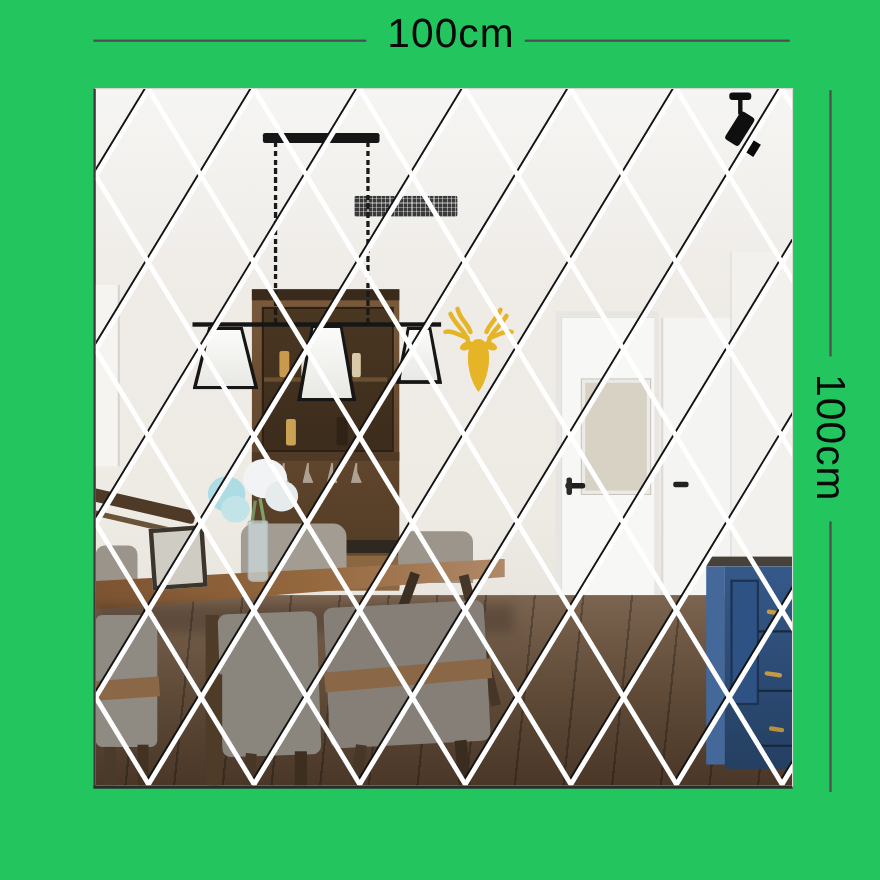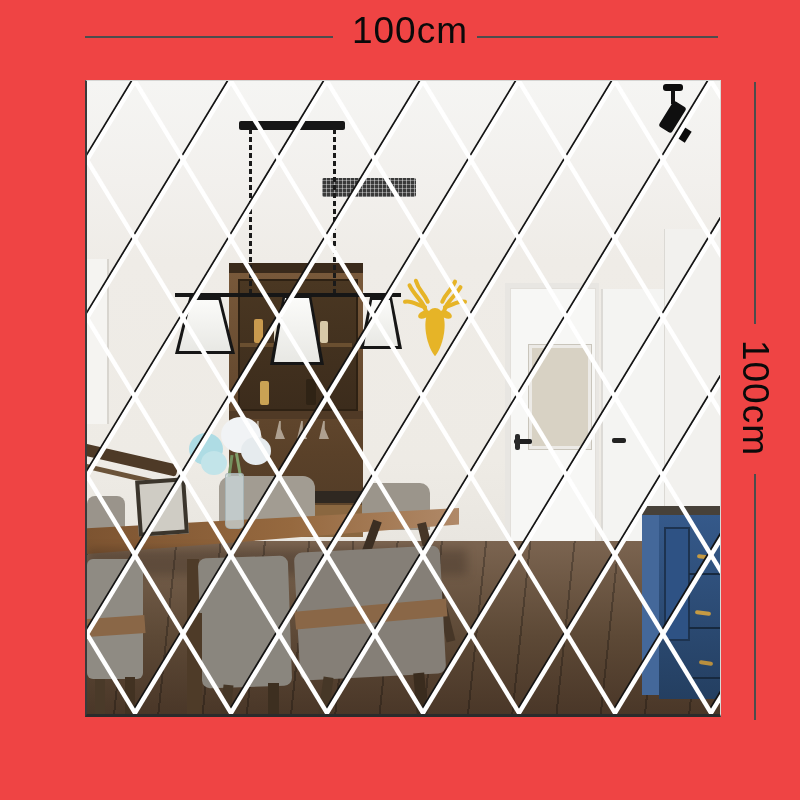--- a/index.html
+++ b/index.html
@@ -1,17 +1,17 @@
 <!DOCTYPE html>
 <html><head>
 <meta charset="utf-8">
 <style>
   html,body{margin:0;padding:0;background:#ffffff;width:800px;height:800px;
     font-family:"Liberation Sans",sans-serif;overflow:hidden;}
-  .stage{position:relative;width:800px;height:800px;background:#ef4444;}
+  .stage{position:relative;width:800px;height:800px;background:#22c55e;}
   .abs{position:absolute;}
   
   .dim-line{position:absolute;background:#4d4d4d;}
   .dim-label{position:absolute;color:#0a0a0a;font-size:37px;letter-spacing:1px;text-align:center;}
   
   .mirror{position:absolute;left:85px;top:80px;width:633px;height:633px;overflow:hidden;
     border-left:2px solid #3a3a3a;border-bottom:3px solid #2b2b2b;
     border-top:1px solid #d6d6d4;border-right:1px solid #d9d8d5;box-sizing:content-box;}
   .scene{position:absolute;left:0;top:0;width:633px;height:633px;
     background:linear-gradient(180deg,#f5f5f3 0px,#f2f0ed 100px,#efece7 180px,#eeebe5 380px,#e9e6e0 460px,#e7e4de 465px);}

